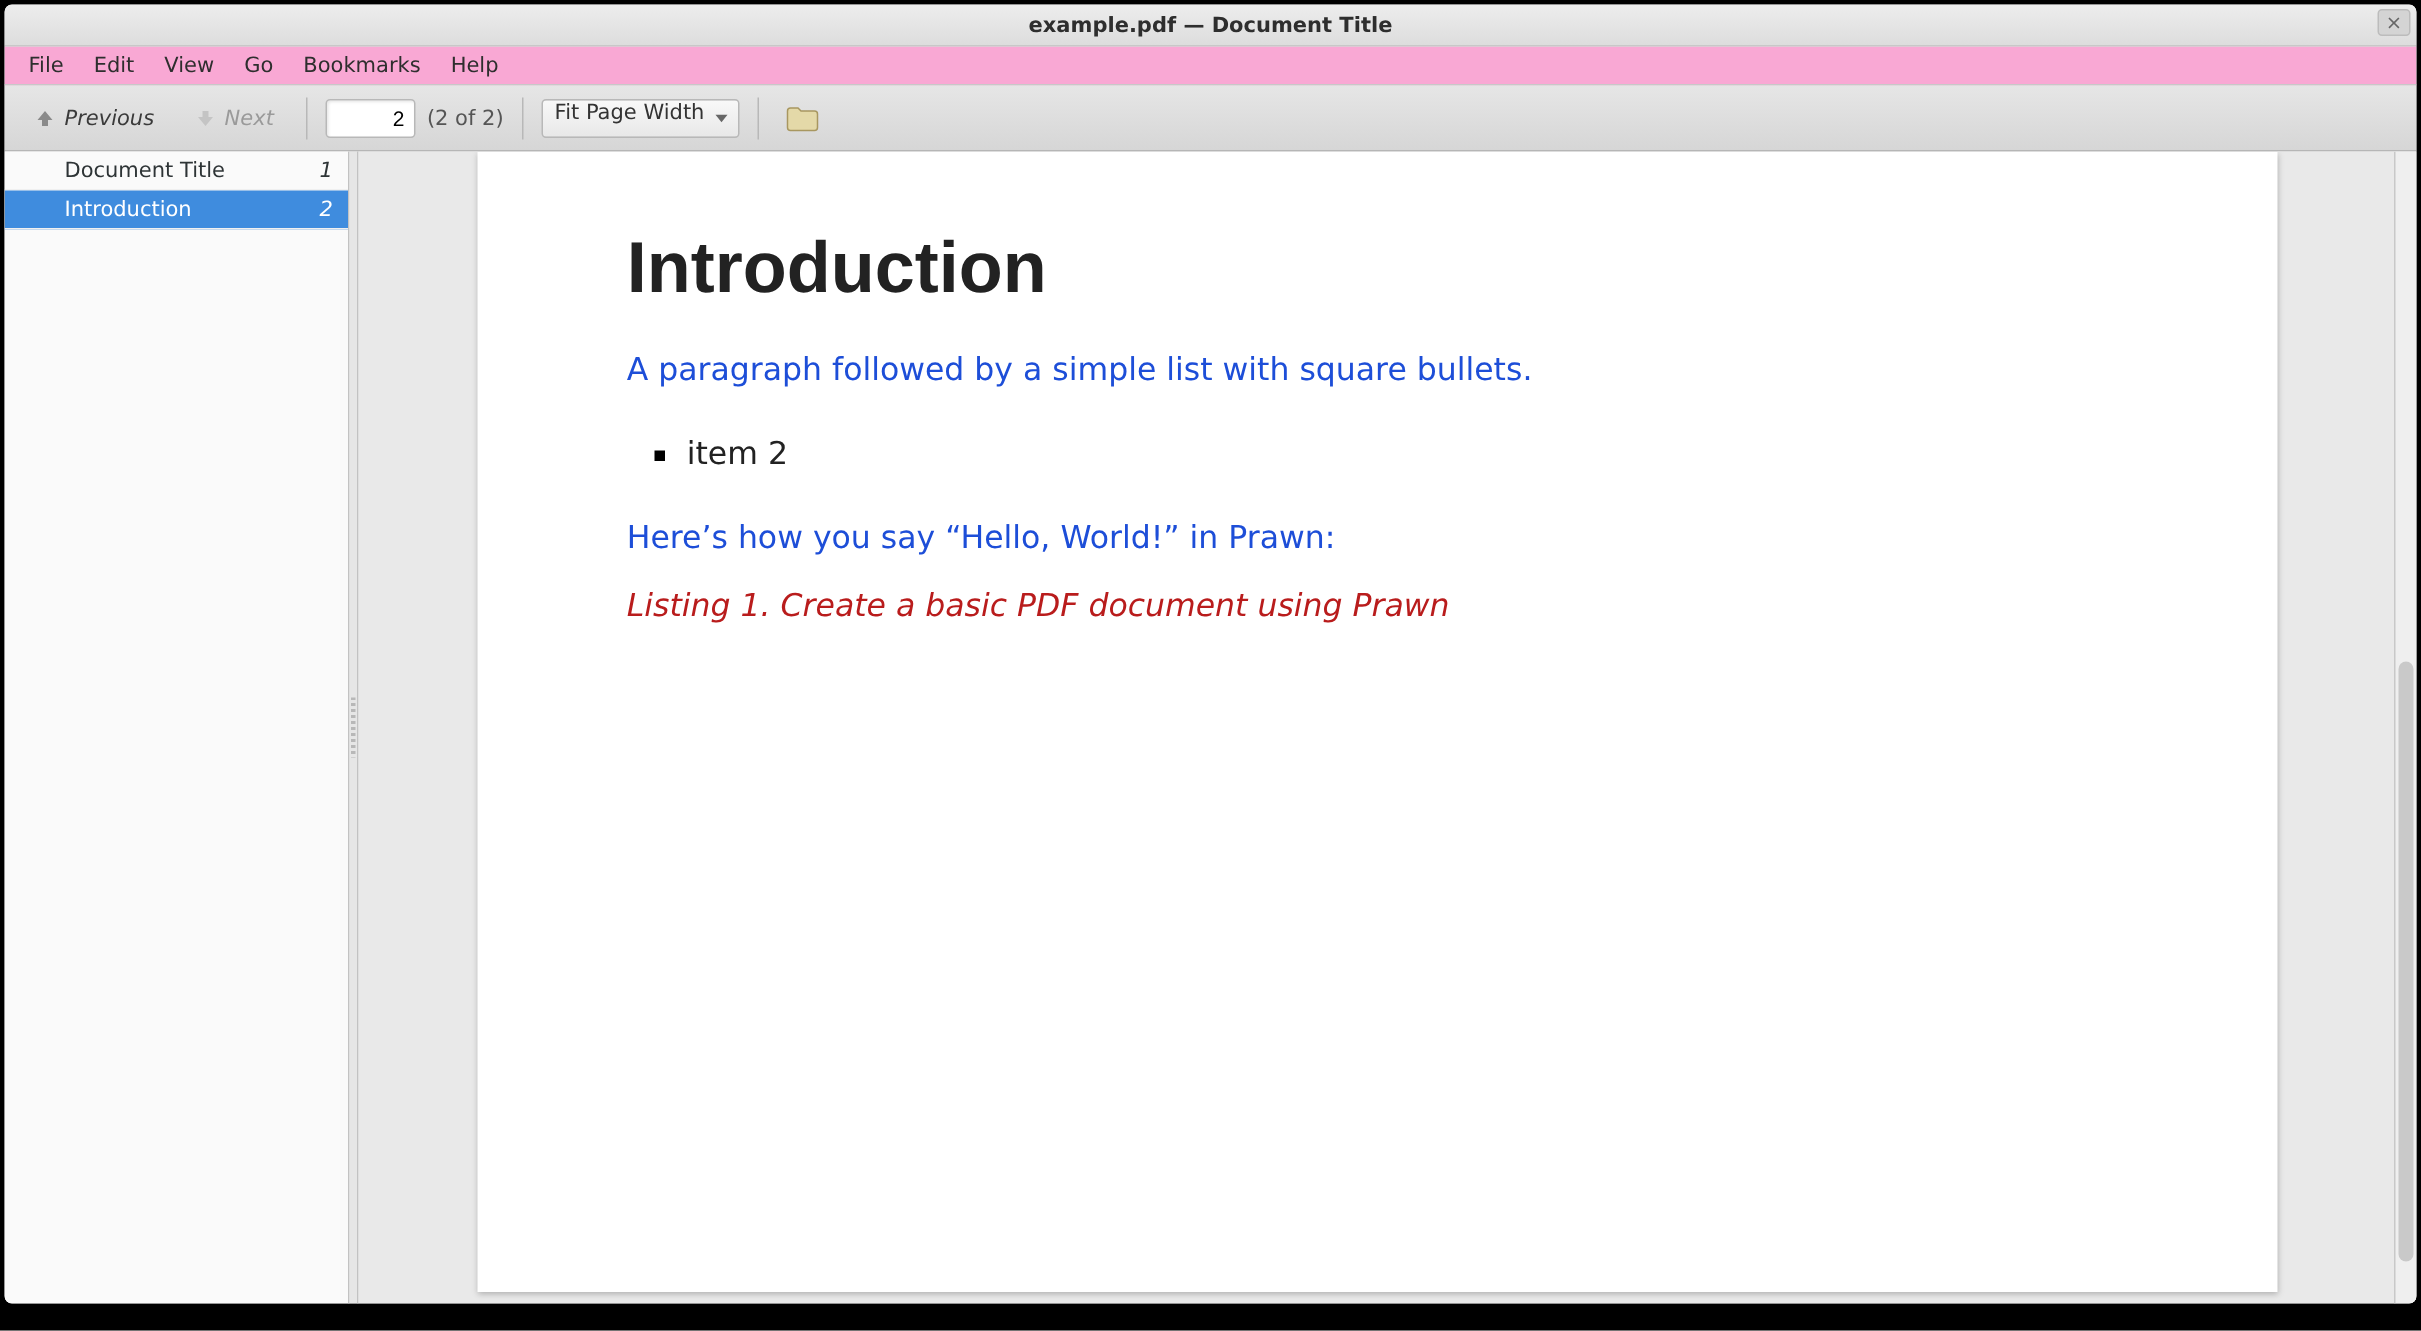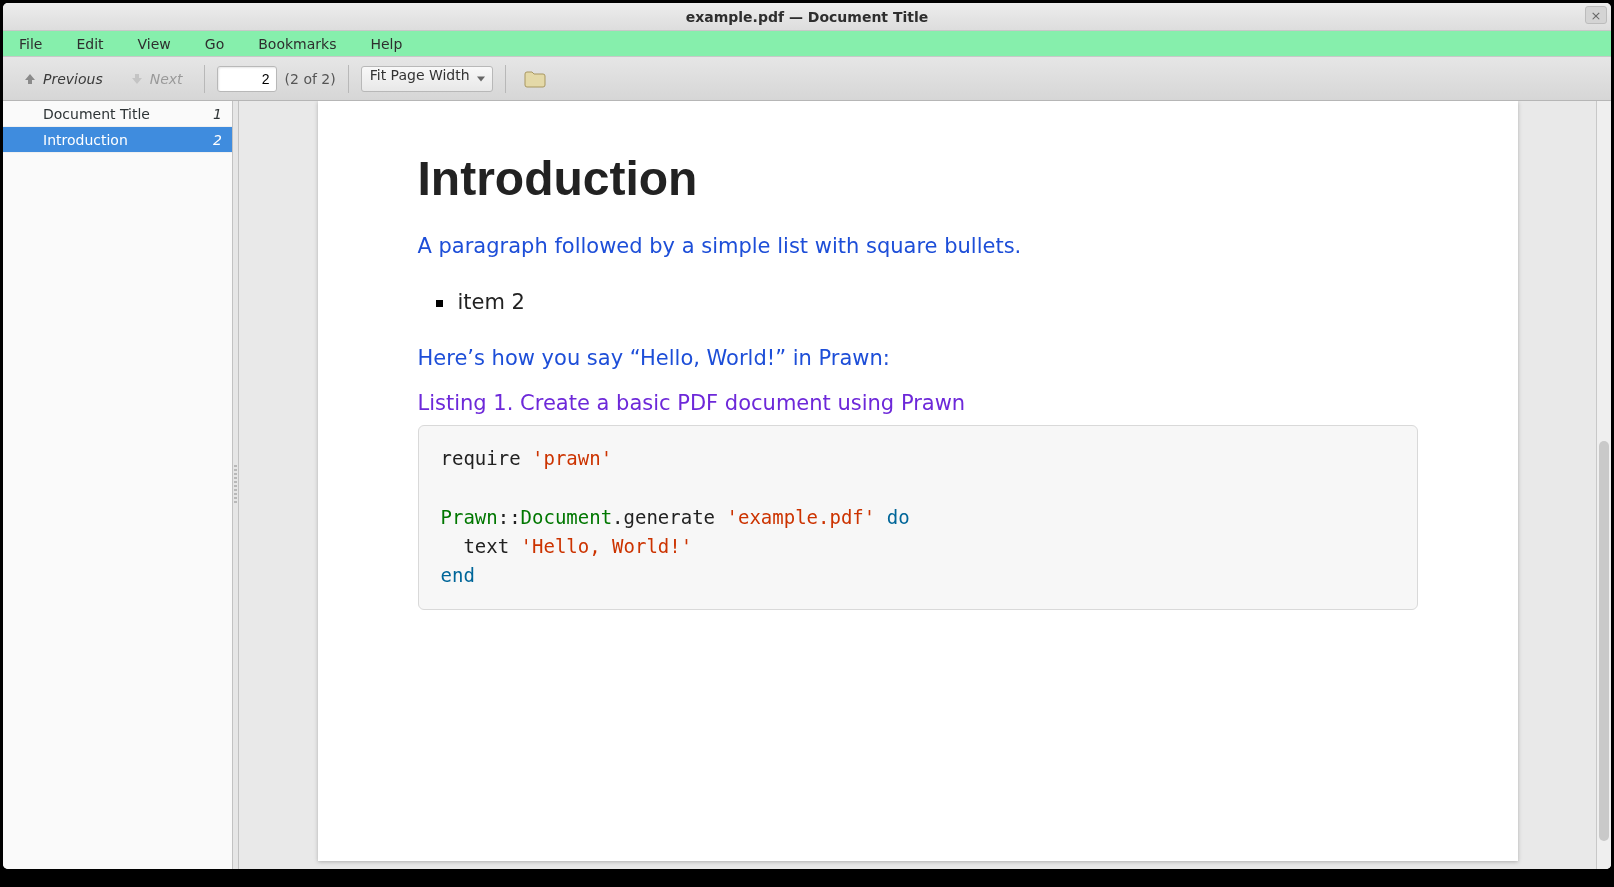--- a/index.html
+++ b/index.html
@@ -8,21 +8,21 @@
 
   .app { display: flex; flex-direction: column; width: 1614px; height: 872px; background: #ededed; border: 3px solid #000; border-radius: 8px; overflow: hidden; }
 
   
   .titlebar { height: 28px; background: linear-gradient(#ededed,#dddddd); display: flex; align-items: center; justify-content: center; position: relative; border-bottom: 1px solid #c8c8c8; }
   .titlebar .title { font-weight: 600; font-size: 14px; color: #2e2e2e; }
   .titlebar .controls { position: absolute; right: 4px; top: 3px; display: flex; gap: 4px; }
   .winctl { width: 22px; height: 18px; background: #d4d4d4; border: 1px solid #bcbcbc; border-radius: 3px; display: flex; align-items: center; justify-content: center; font-size: 13px; color: #666; cursor: pointer; }
 
   
-  .menubar { height: 26px; background: #86efac; border-bottom: 1px solid #c8c8c8; display: flex; align-items: center; padding: 0 6px; gap: 14px; }
+  .menubar { height: 26px; background: #f9a8d4; border-bottom: 1px solid #c8c8c8; display: flex; align-items: center; padding: 0 6px; gap: 0; }
   .menubar .menuitem { padding: 3px 10px; font-size: 14px; color: #2e2e2e; border-radius: 3px; cursor: pointer; }
 
   
   .toolbar { height: 44px; background: linear-gradient(#e6e6e6,#d6d6d6); border-bottom: 1px solid #b6b6b6; display: flex; align-items: center; padding: 0 10px; gap: 8px; }
   .tbutton { display: flex; align-items: center; gap: 5px; padding: 4px 8px; border-radius: 3px; border: 1px solid transparent; color: #3a3a3a; font-size: 14px; cursor: pointer; font-style: italic; }
   .tbutton.disabled { color: #9a9a9a; cursor: default; }
   .tbutton .ico { width: 16px; height: 16px; display: inline-block; }
   .sep { width: 1px; height: 28px; background: #b8b8b8; margin: 0 4px; }
   .pageinput { width: 60px; height: 26px; border: 1px solid #b8b8b8; background: #fff; border-radius: 3px; padding: 0 6px; text-align: right; font-size: 14px; box-shadow: inset 1px 1px 2px rgba(0,0,0,.1); }
   .pageof { color: #555; font-size: 14px; }
@@ -48,21 +48,21 @@
 
   
   .docarea { flex: 1; background: #e9e9e9; display: flex; overflow: hidden; position: relative; }
   .docscroll { flex: 1; overflow: auto; display: flex; flex-direction: column; align-items: center; padding: 0 0 30px; }
   .page { width: 1200px; min-height: 760px; background: #fff; margin: 0; box-shadow: 0 1px 4px rgba(0,0,0,.25); padding: 50px 100px 60px; }
   .page h1 { font-family: Arial, Helvetica, sans-serif; font-weight: 700; font-size: 48px; color: #222; margin-bottom: 26px; }
   .page p.body { font-size: 21px; color: #1d4ed8; margin: 18px 0; line-height: 1.35; text-align: right; }
   .page ul.sq { list-style: none; padding-left: 22px; margin: 0 0 18px; }
   .page ul.sq li { position: relative; font-size: 21px; color: #222; padding: 12px 0 12px 18px; }
   .page ul.sq li::before { content: ""; position: absolute; left: -4px; top: 22px; width: 7px; height: 7px; background: #000; }
-  .page p.caption { font-size: 21px; color: #6d28d9; margin: 18px 0 10px; }
+  .page p.caption { font-style: italic; font-size: 21px; color: #b91c1c; margin: 18px 0 10px; }
   .codebox { border: 1px solid #d9d9d9; border-radius: 6px; background: #f7f7f7; padding: 18px 22px; font-family: "DejaVu Sans Mono", Menlo, Consolas, monospace; font-size: 19px; line-height: 1.55; color: #222; white-space: pre; overflow-x: auto; }
   .tok-kw  { color: #006699; }
   .tok-str { color: #cc3300; }
   .tok-cls { color: #007700; }
   .tok-fn  { color: #222; }
 
   
   .vscroll { width: 15px; background: #efefef; border-left: 1px solid #c8c8c8; position: relative; }
   .vscroll .thumb { position: absolute; left: 2px; right: 2px; top: 340px; height: 400px; background: #c9c9c9; border-radius: 6px; }
 
@@ -146,25 +146,20 @@
     <div class="docarea">
       <div class="docscroll">
         <div class="page">
           <h1>Introduction</h1>
           <p class="body">A paragraph followed by a simple list with square bullets.</p>
           <ul class="sq">
             <li>item 2</li>
           </ul>
           <p class="body">Here’s how you say “Hello, World!” in Prawn:</p>
           <p class="caption">Listing 1. Create a basic PDF document using Prawn</p>
-          <div class="codebox"><span class="tok-fn">require</span> <span class="tok-str">'prawn'</span>
-
-<span class="tok-cls">Prawn</span><span>::</span><span class="tok-cls">Document</span><span class="tok-fn">.generate</span> <span class="tok-str">'example.pdf'</span> <span class="tok-kw">do</span>
-<span>  text </span><span class="tok-str">'Hello, World!'</span>
-<span class="tok-kw">end</span></div>
         </div>
       </div>
       <div class="vscroll">
         <div class="thumb"></div>
       </div>
     </div>
 
   </div>
 </div>
 

